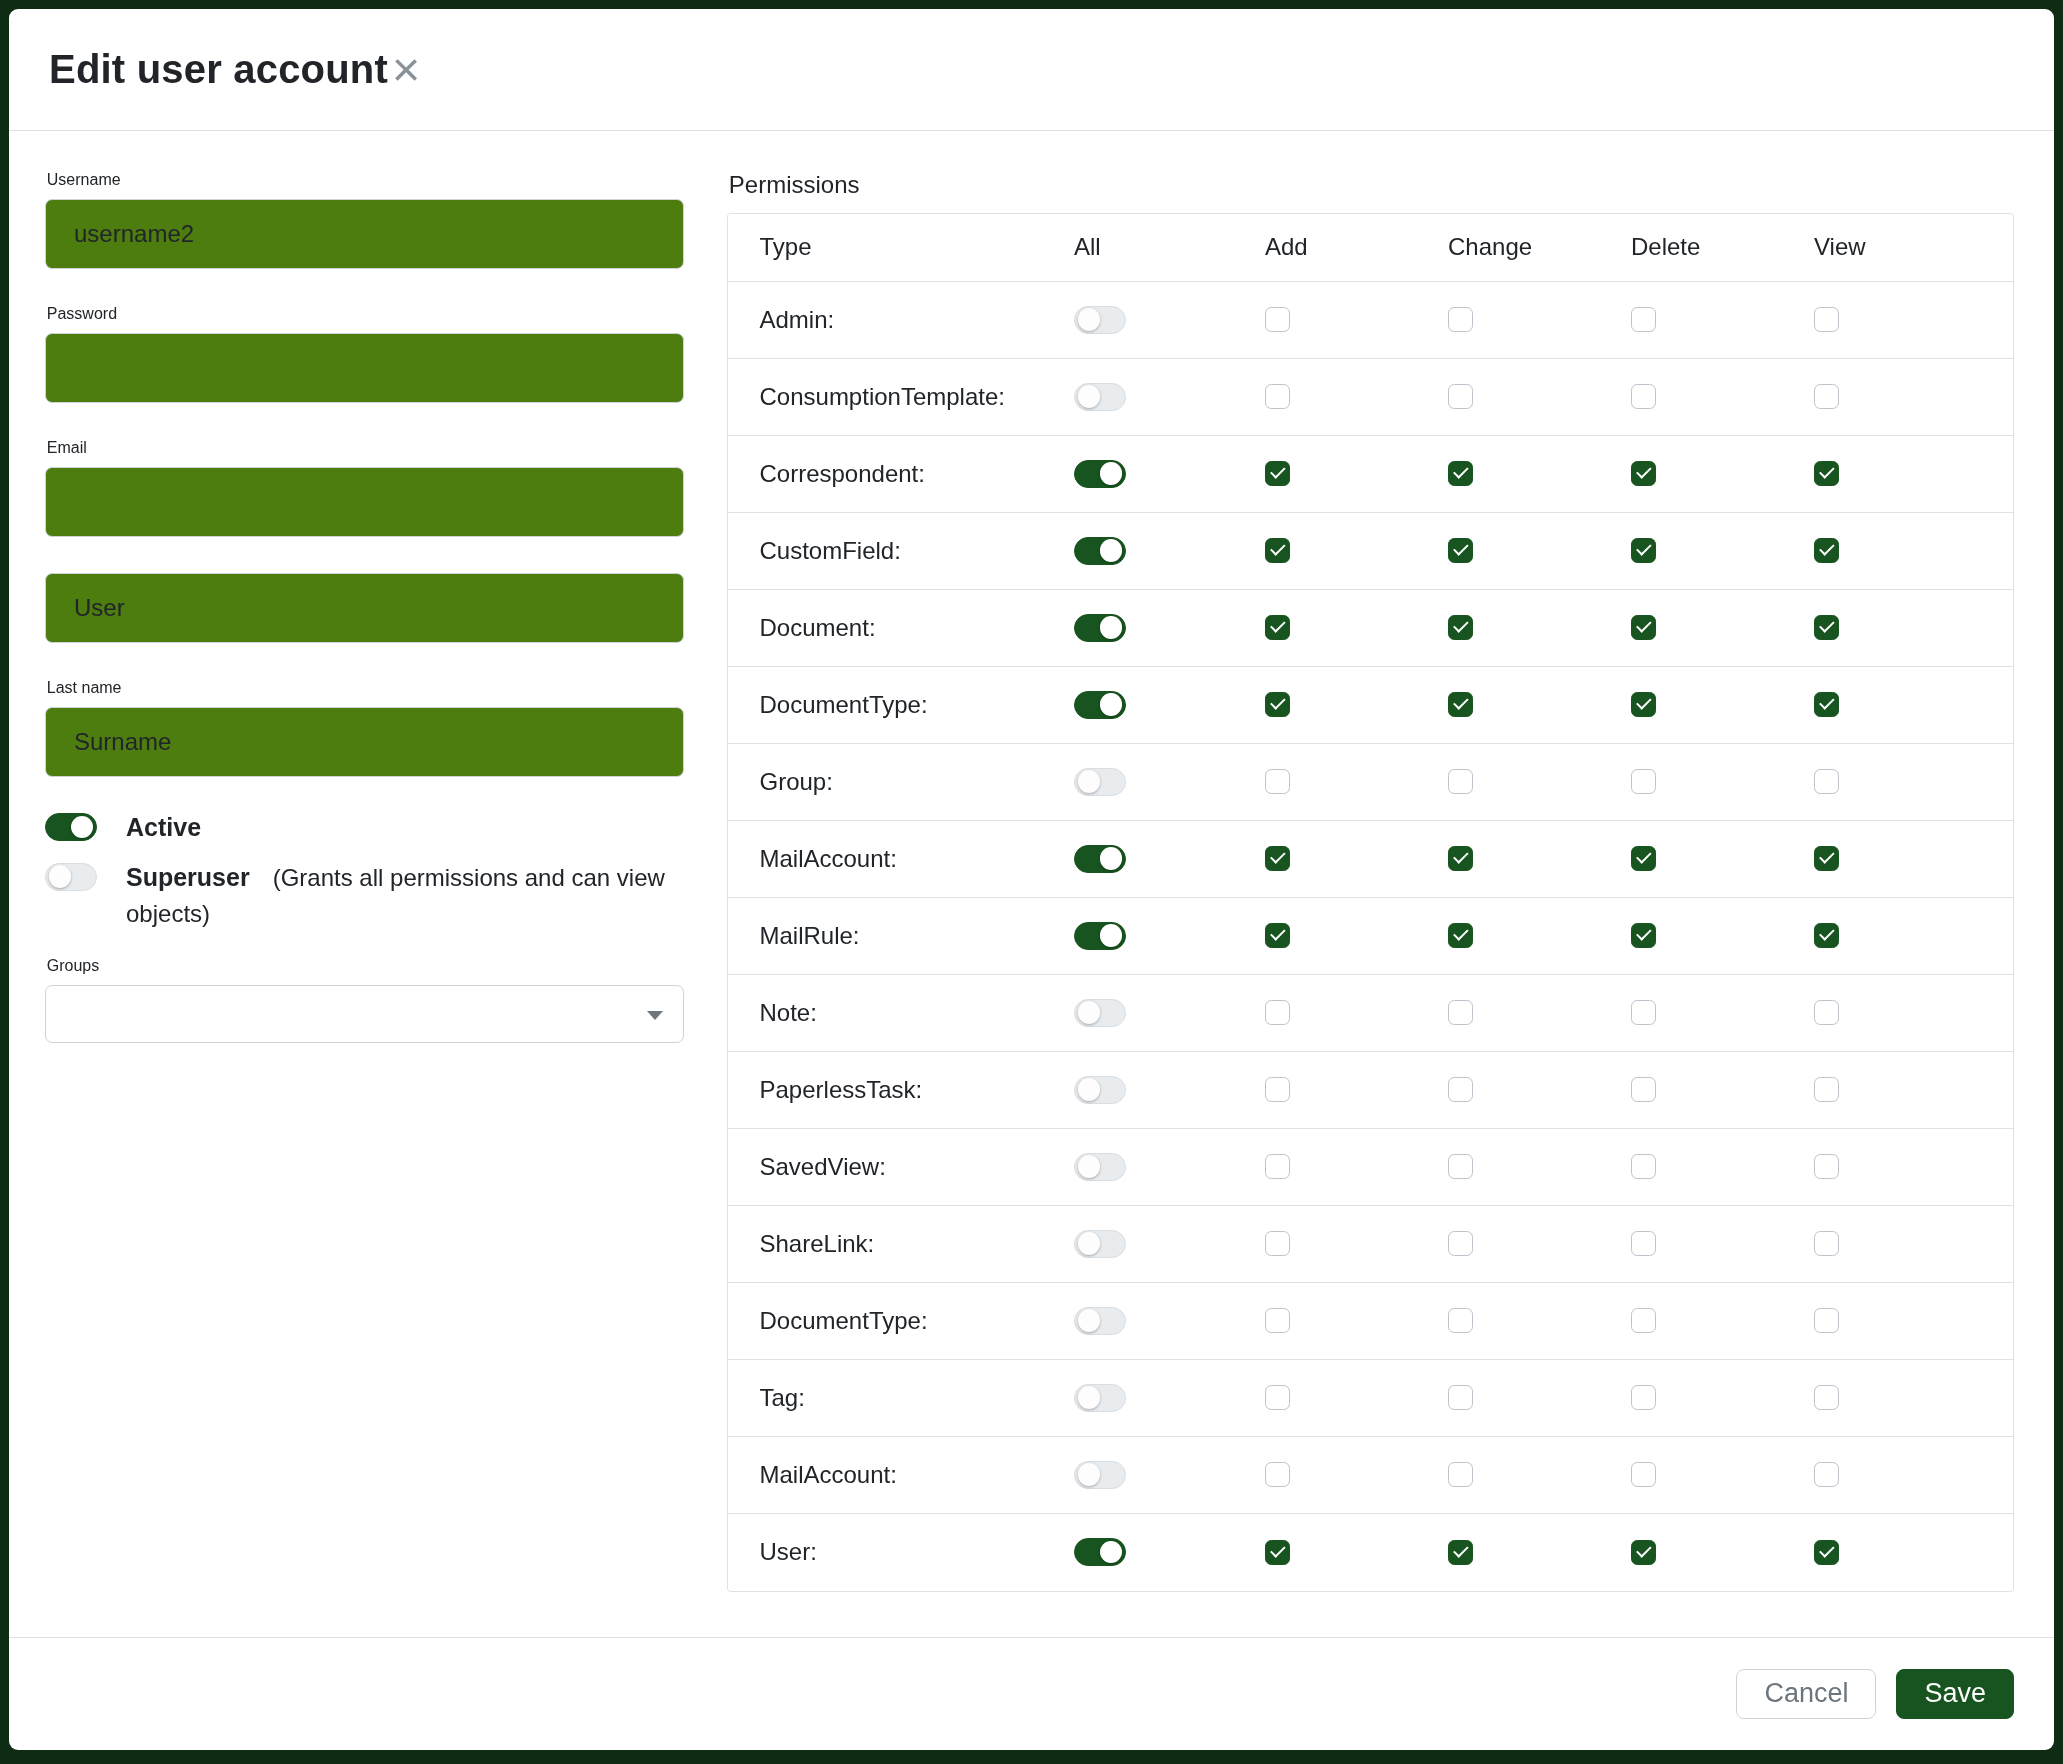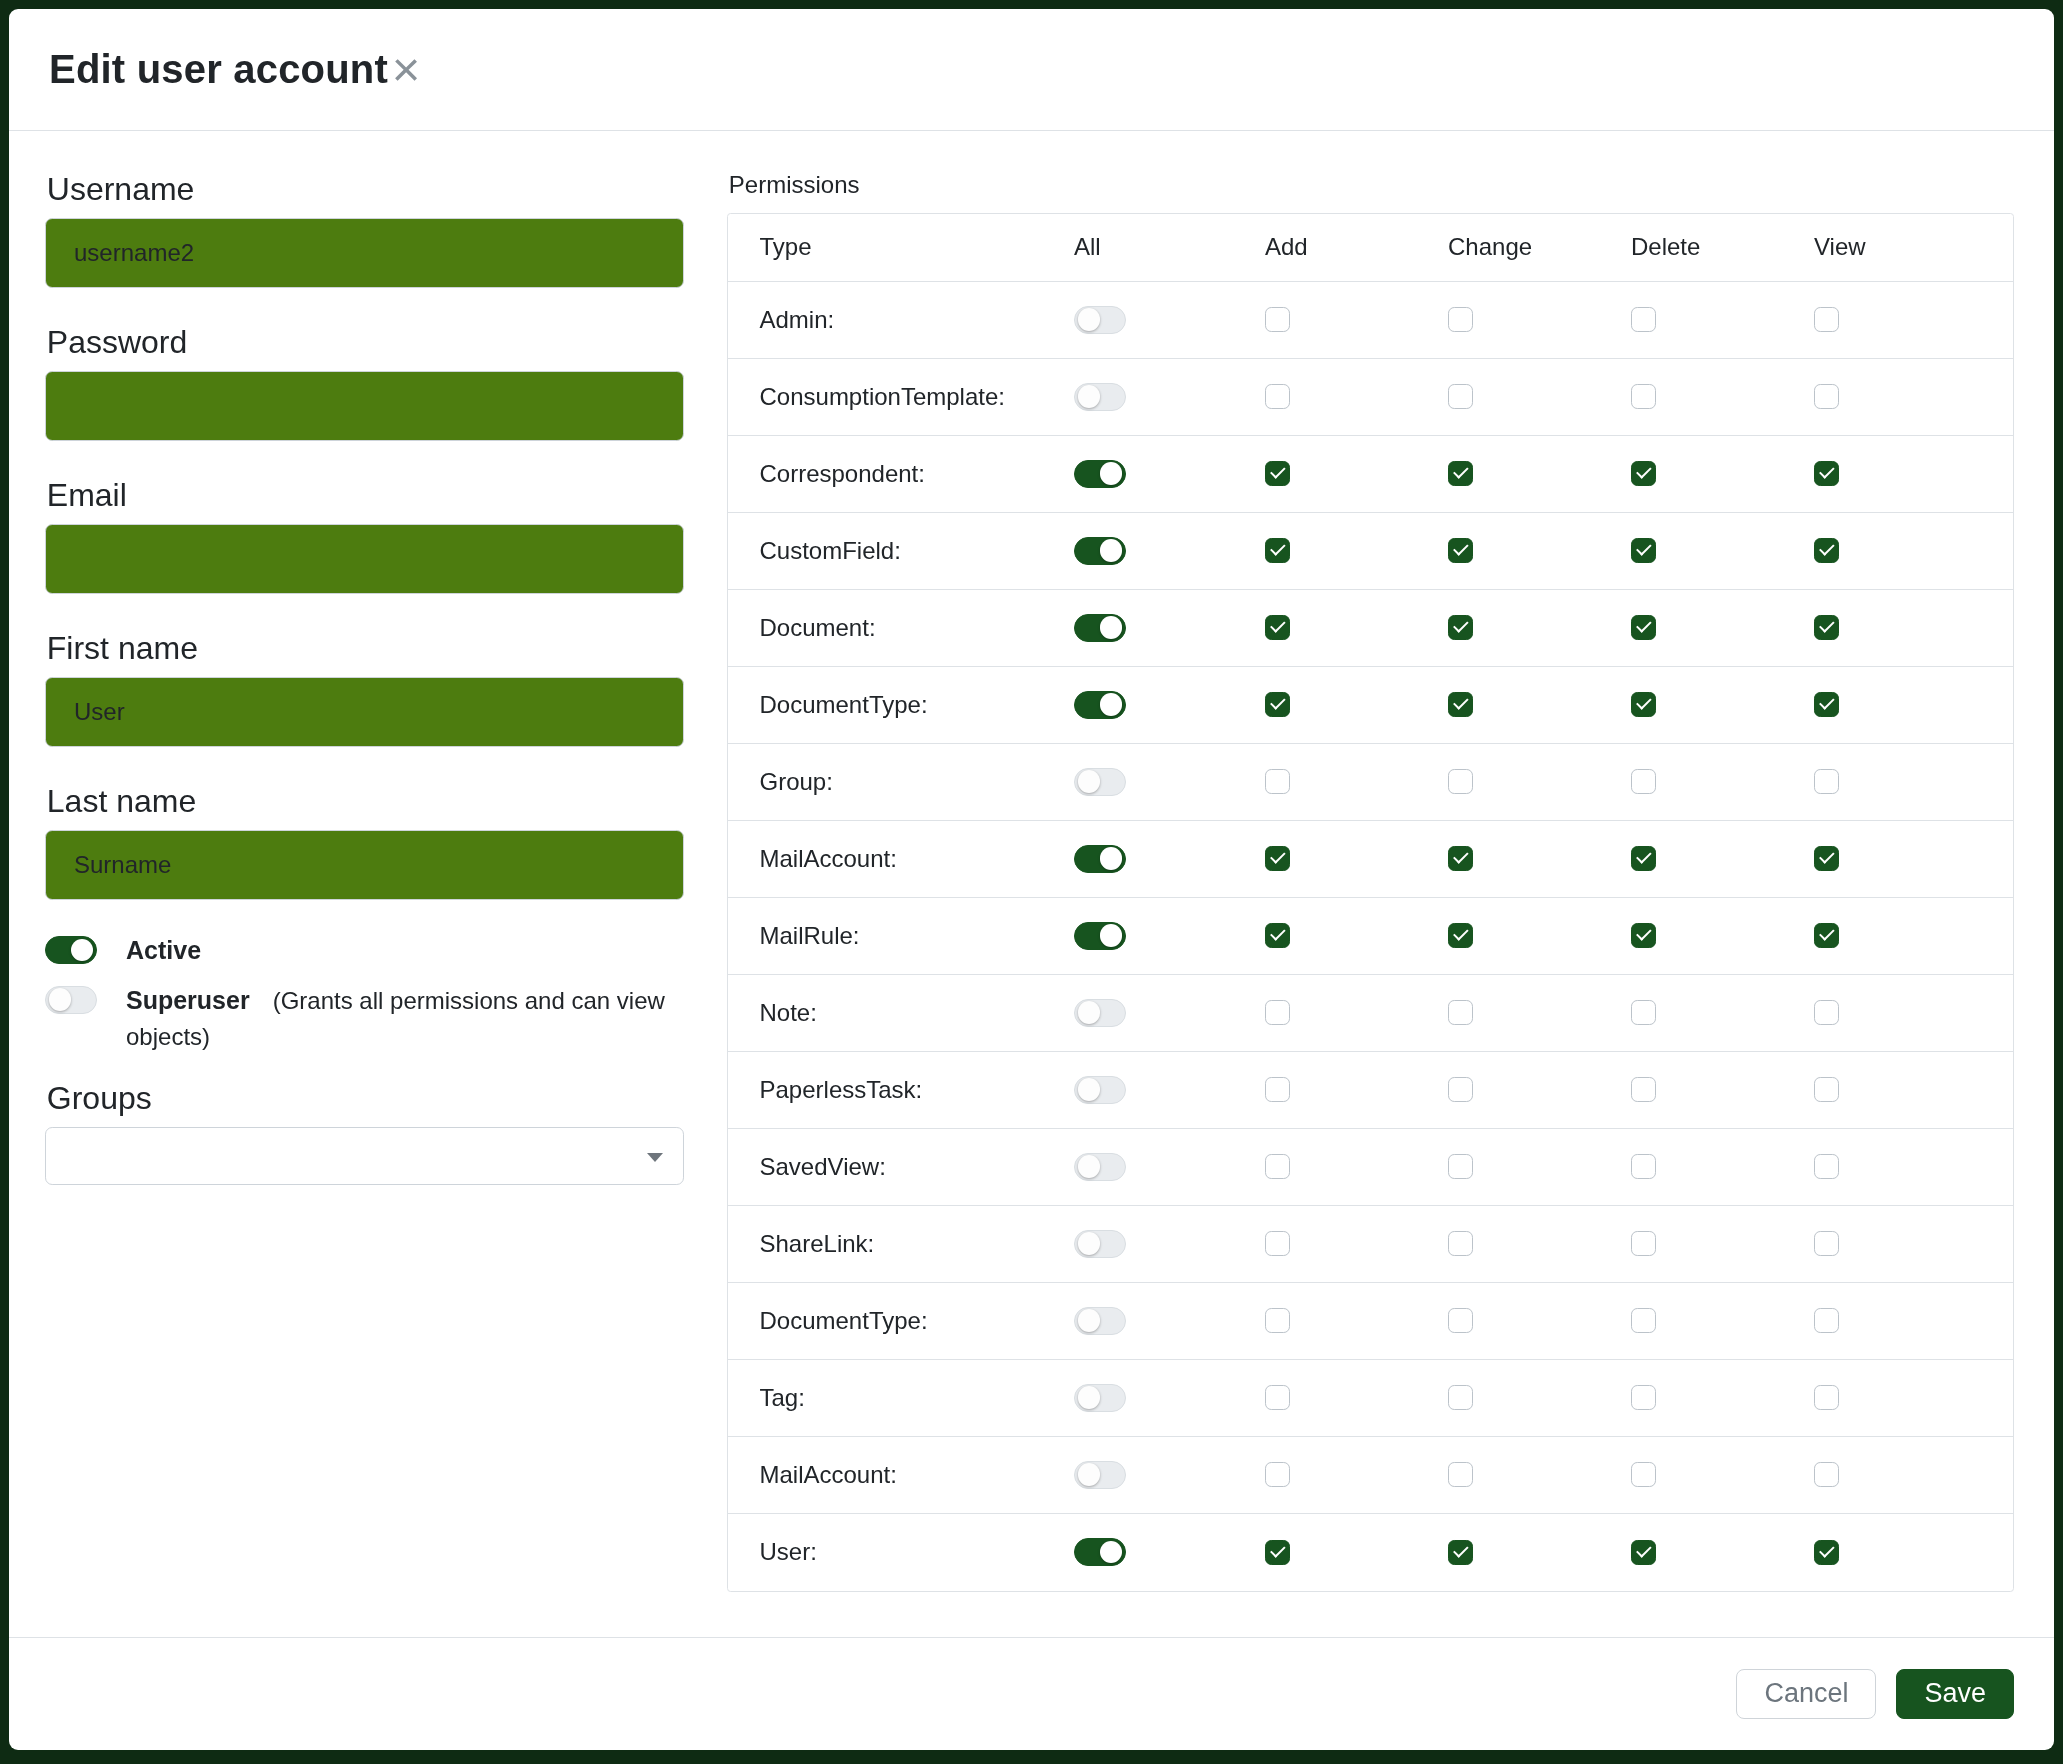--- a/index.html
+++ b/index.html
@@ -35,21 +35,21 @@
     font-family:"Liberation Sans",sans-serif;
   }
   
   .modal-body{
     flex:1 1 auto;display:flex;gap:43px;
     padding:40px 40px 27px 36px;overflow:hidden;
   }
   .form-col{flex:0 0 639px;}
   .perm-col{flex:1 1 auto;min-width:0;}
   .field{margin-bottom:36px;}
-  .field-label{font-size:32px;margin:0 0 10px 1.8px;display:block;}
+  .field-label{font-size:16px;margin:0 0 10px 1.8px;display:block;}
   .text-input{
     width:100%;height:70px;border:0.9px solid var(--input-border);
     border-radius:7.2px;padding:0 28px;font-size:24px;color:var(--text);
     font-family:inherit;background:#4d7c0f;outline:none;
   }
   
   .switch{
     width:52px;height:28px;border-radius:15.3px;flex:0 0 auto;
     background:#e9ecef;border:0.9px solid #d9dee2;position:relative;cursor:pointer;
   }
@@ -132,21 +132,20 @@
         <label class="field-label">Password</label>
         <input class="text-input" type="password" value="" style="">
       </div>
 
       <div class="field">
         <label class="field-label">Email</label>
         <input class="text-input" type="text" value="" style="">
       </div>
 
       <div class="field">
-        <label class="field-label">First name</label>
         <input class="text-input" type="text" value="User" style="">
       </div>
 
       <div class="field">
         <label class="field-label">Last name</label>
         <input class="text-input" type="text" value="Surname" style="">
       </div>
 
       <div class="check-row" style="margin-bottom:21.6px;">
         <div class="switch on">

